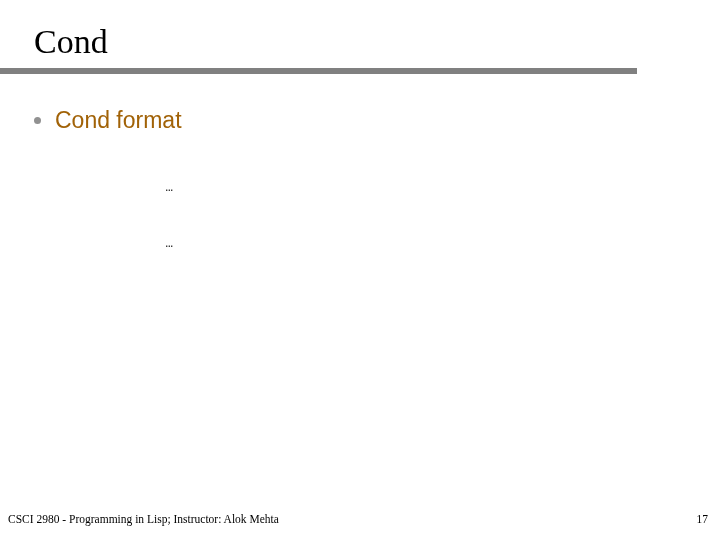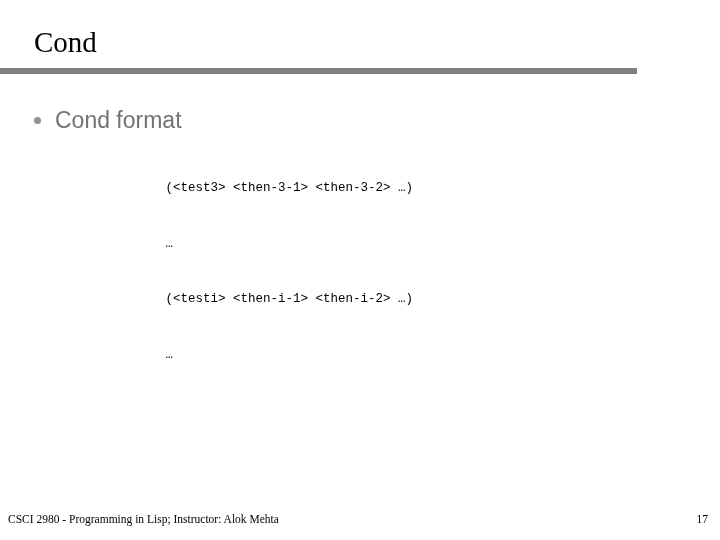--- a/index.html
+++ b/index.html
@@ -14,21 +14,21 @@
     overflow: hidden;
     position: relative;
   }
 
   
   .slide-title {
     position: absolute;
     left: 34px;
     top: 22px;
     font-family: "Liberation Serif", serif;
-    font-size: 29px;
+    font-size: 34px;
     line-height: 40px;
     color: #000000;
     white-space: nowrap;
   }
   .title-rule {
     position: absolute;
     left: 0px;
     top: 68px;
     width: 637px;
     height: 6px;
@@ -42,21 +42,21 @@
     top: 106px;
     width: 720px;
   }
 
   
   .lvl1 {
     position: relative;
     padding-left: 55px;
     font-size: 23px;
     line-height: 28px;
-    color: #737373;
+    color: #a16207;
     font-family: "Liberation Sans", sans-serif;
   }
   .lvl1 .bullet1 {
     position: absolute;
     left: 34px;
     top: 11px;
     width: 7px;
     height: 7px;
     background: #919191;
     border-radius: 50%;
@@ -105,22 +105,20 @@
 <div class="title-rule"></div>
 
 <div class="body-area">
 
   <div class="lvl1">
     <span class="bullet1"></span>
     <span>Cond format</span>
   </div>
 
   <div class="code-block">
-    <div class="code-line">       (&lt;test3&gt; &lt;then-3-1&gt; &lt;then-3-2&gt; …)</div>
     <div class="code-line">       …</div>
-    <div class="code-line">       (&lt;testi&gt; &lt;then-i-1&gt; &lt;then-i-2&gt; …)</div>
     <div class="code-line">       …</div>
   </div>
 
 </div>
 
 <div class="footer-left">CSCI 2980 - Programming in Lisp; Instructor: Alok Mehta</div>
 <div class="footer-page">17</div>
 
 </body></html>

